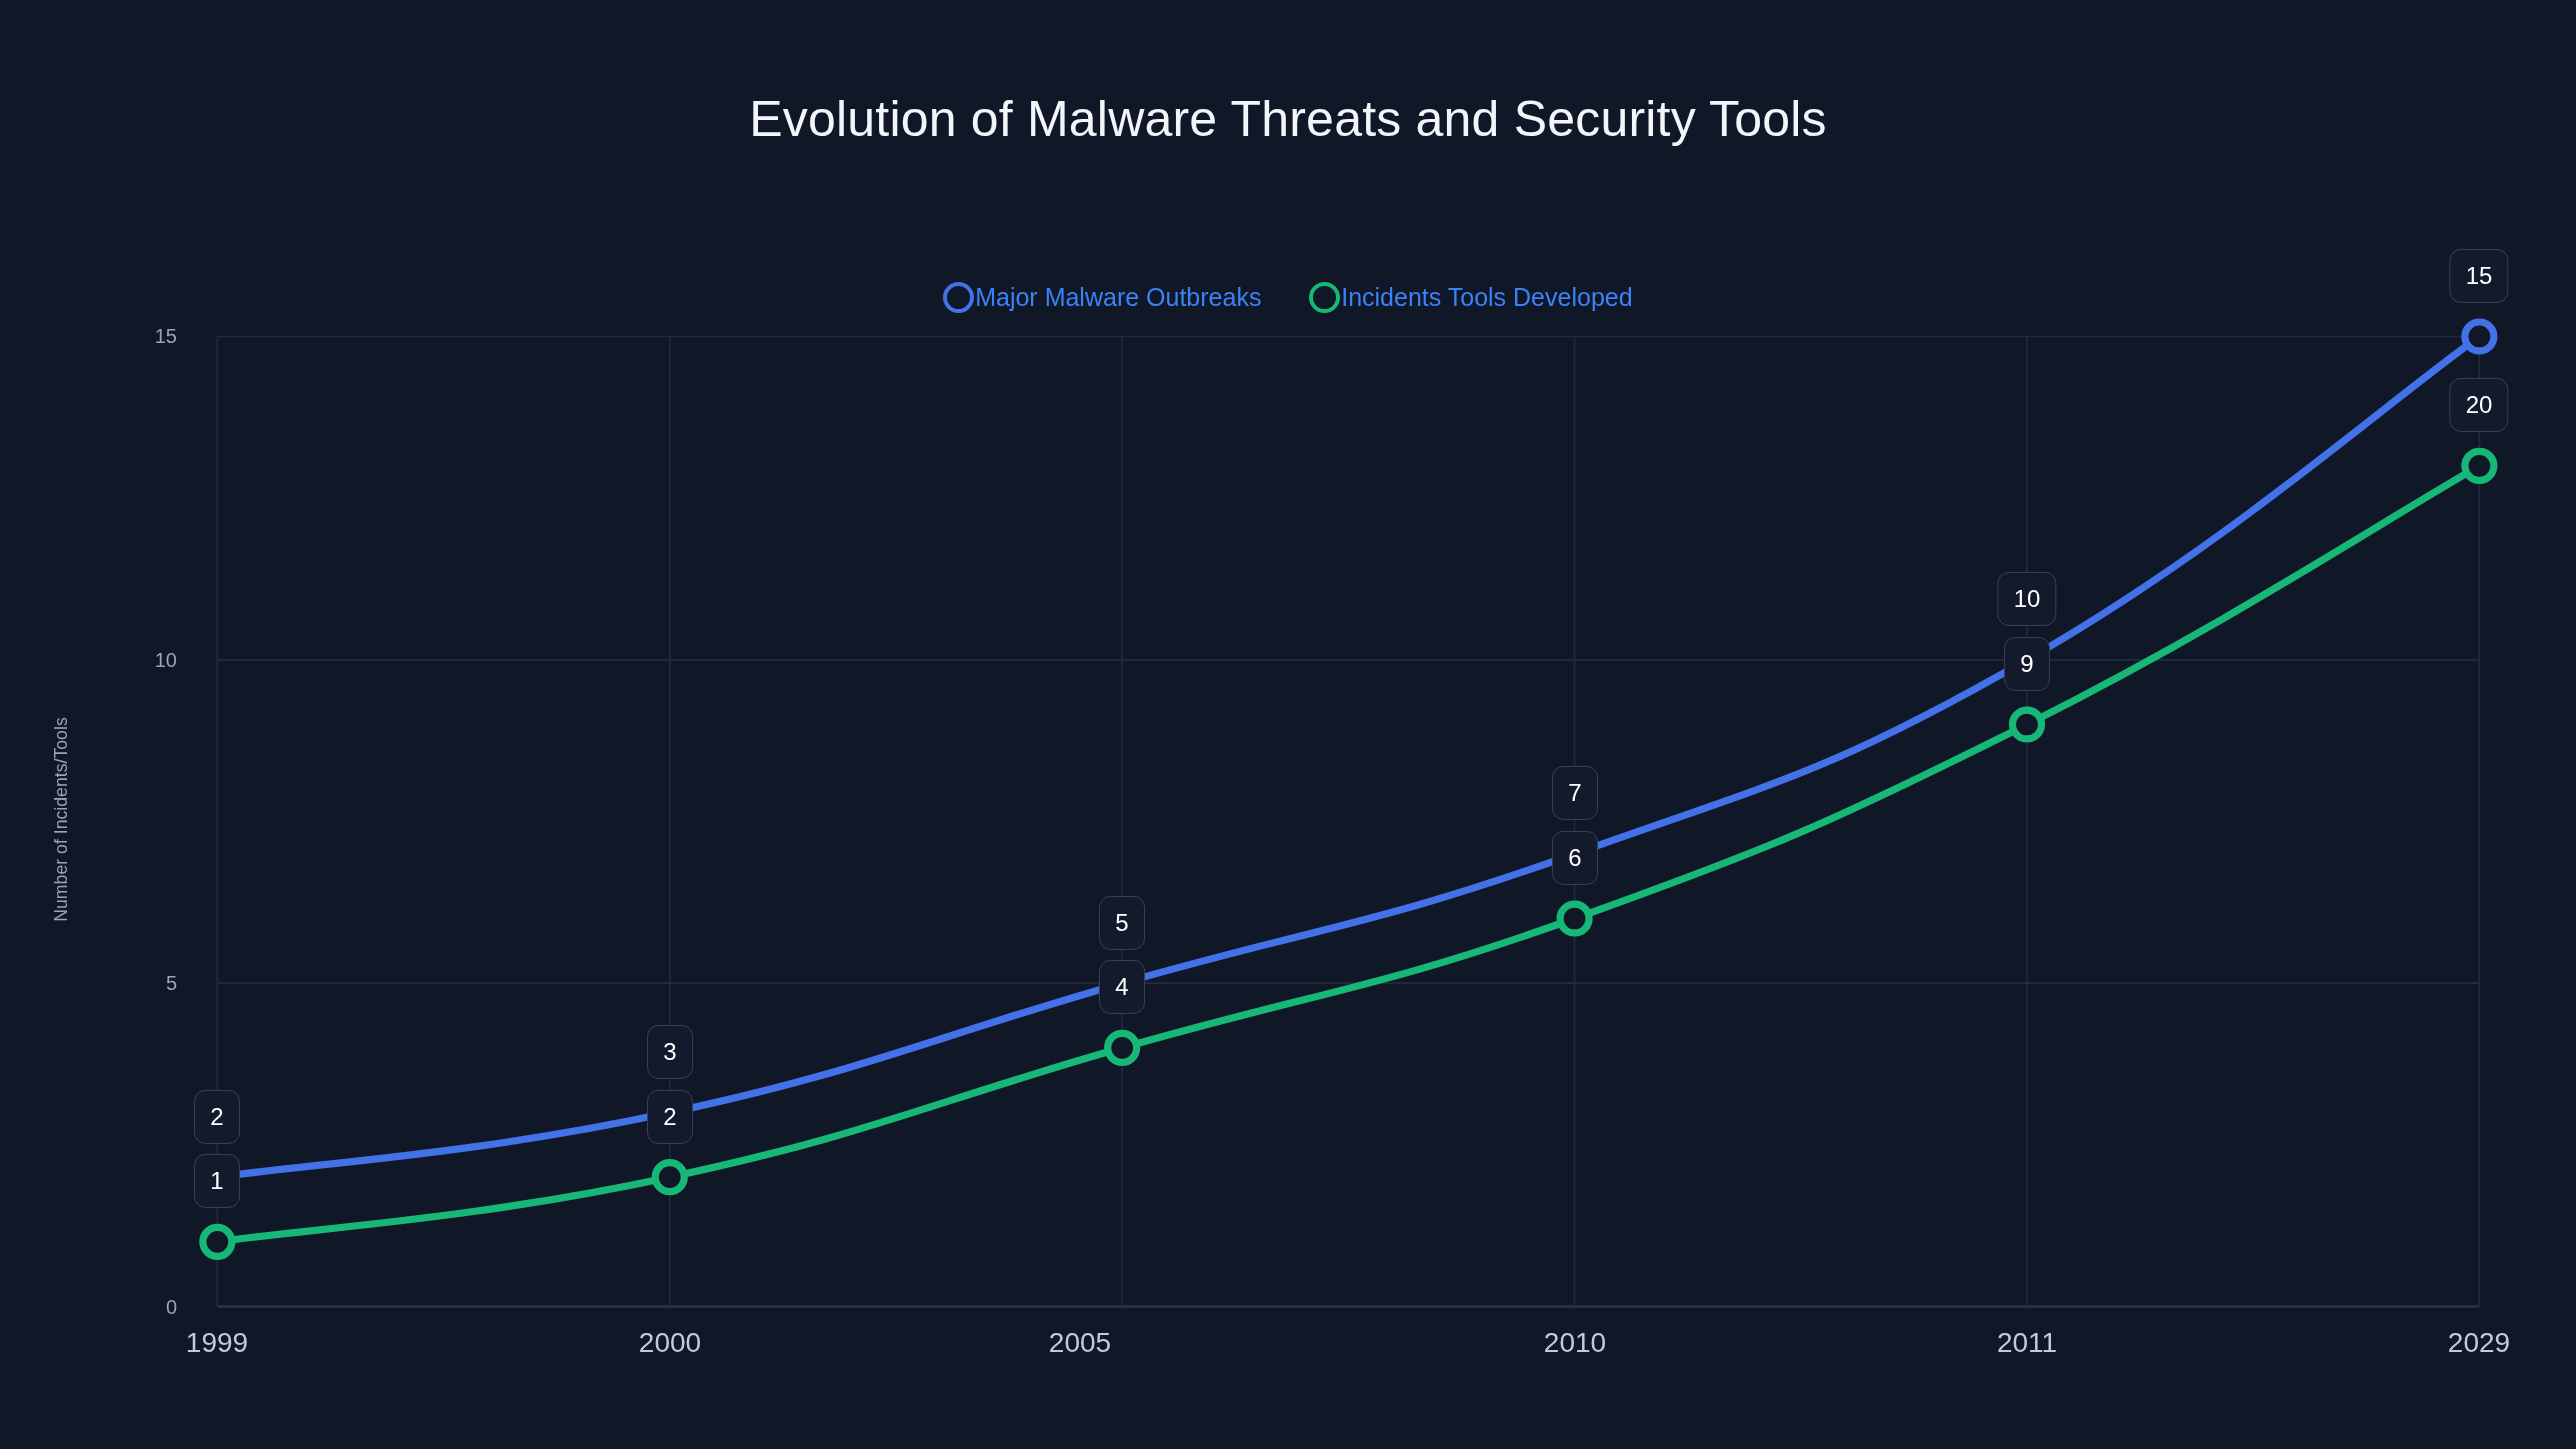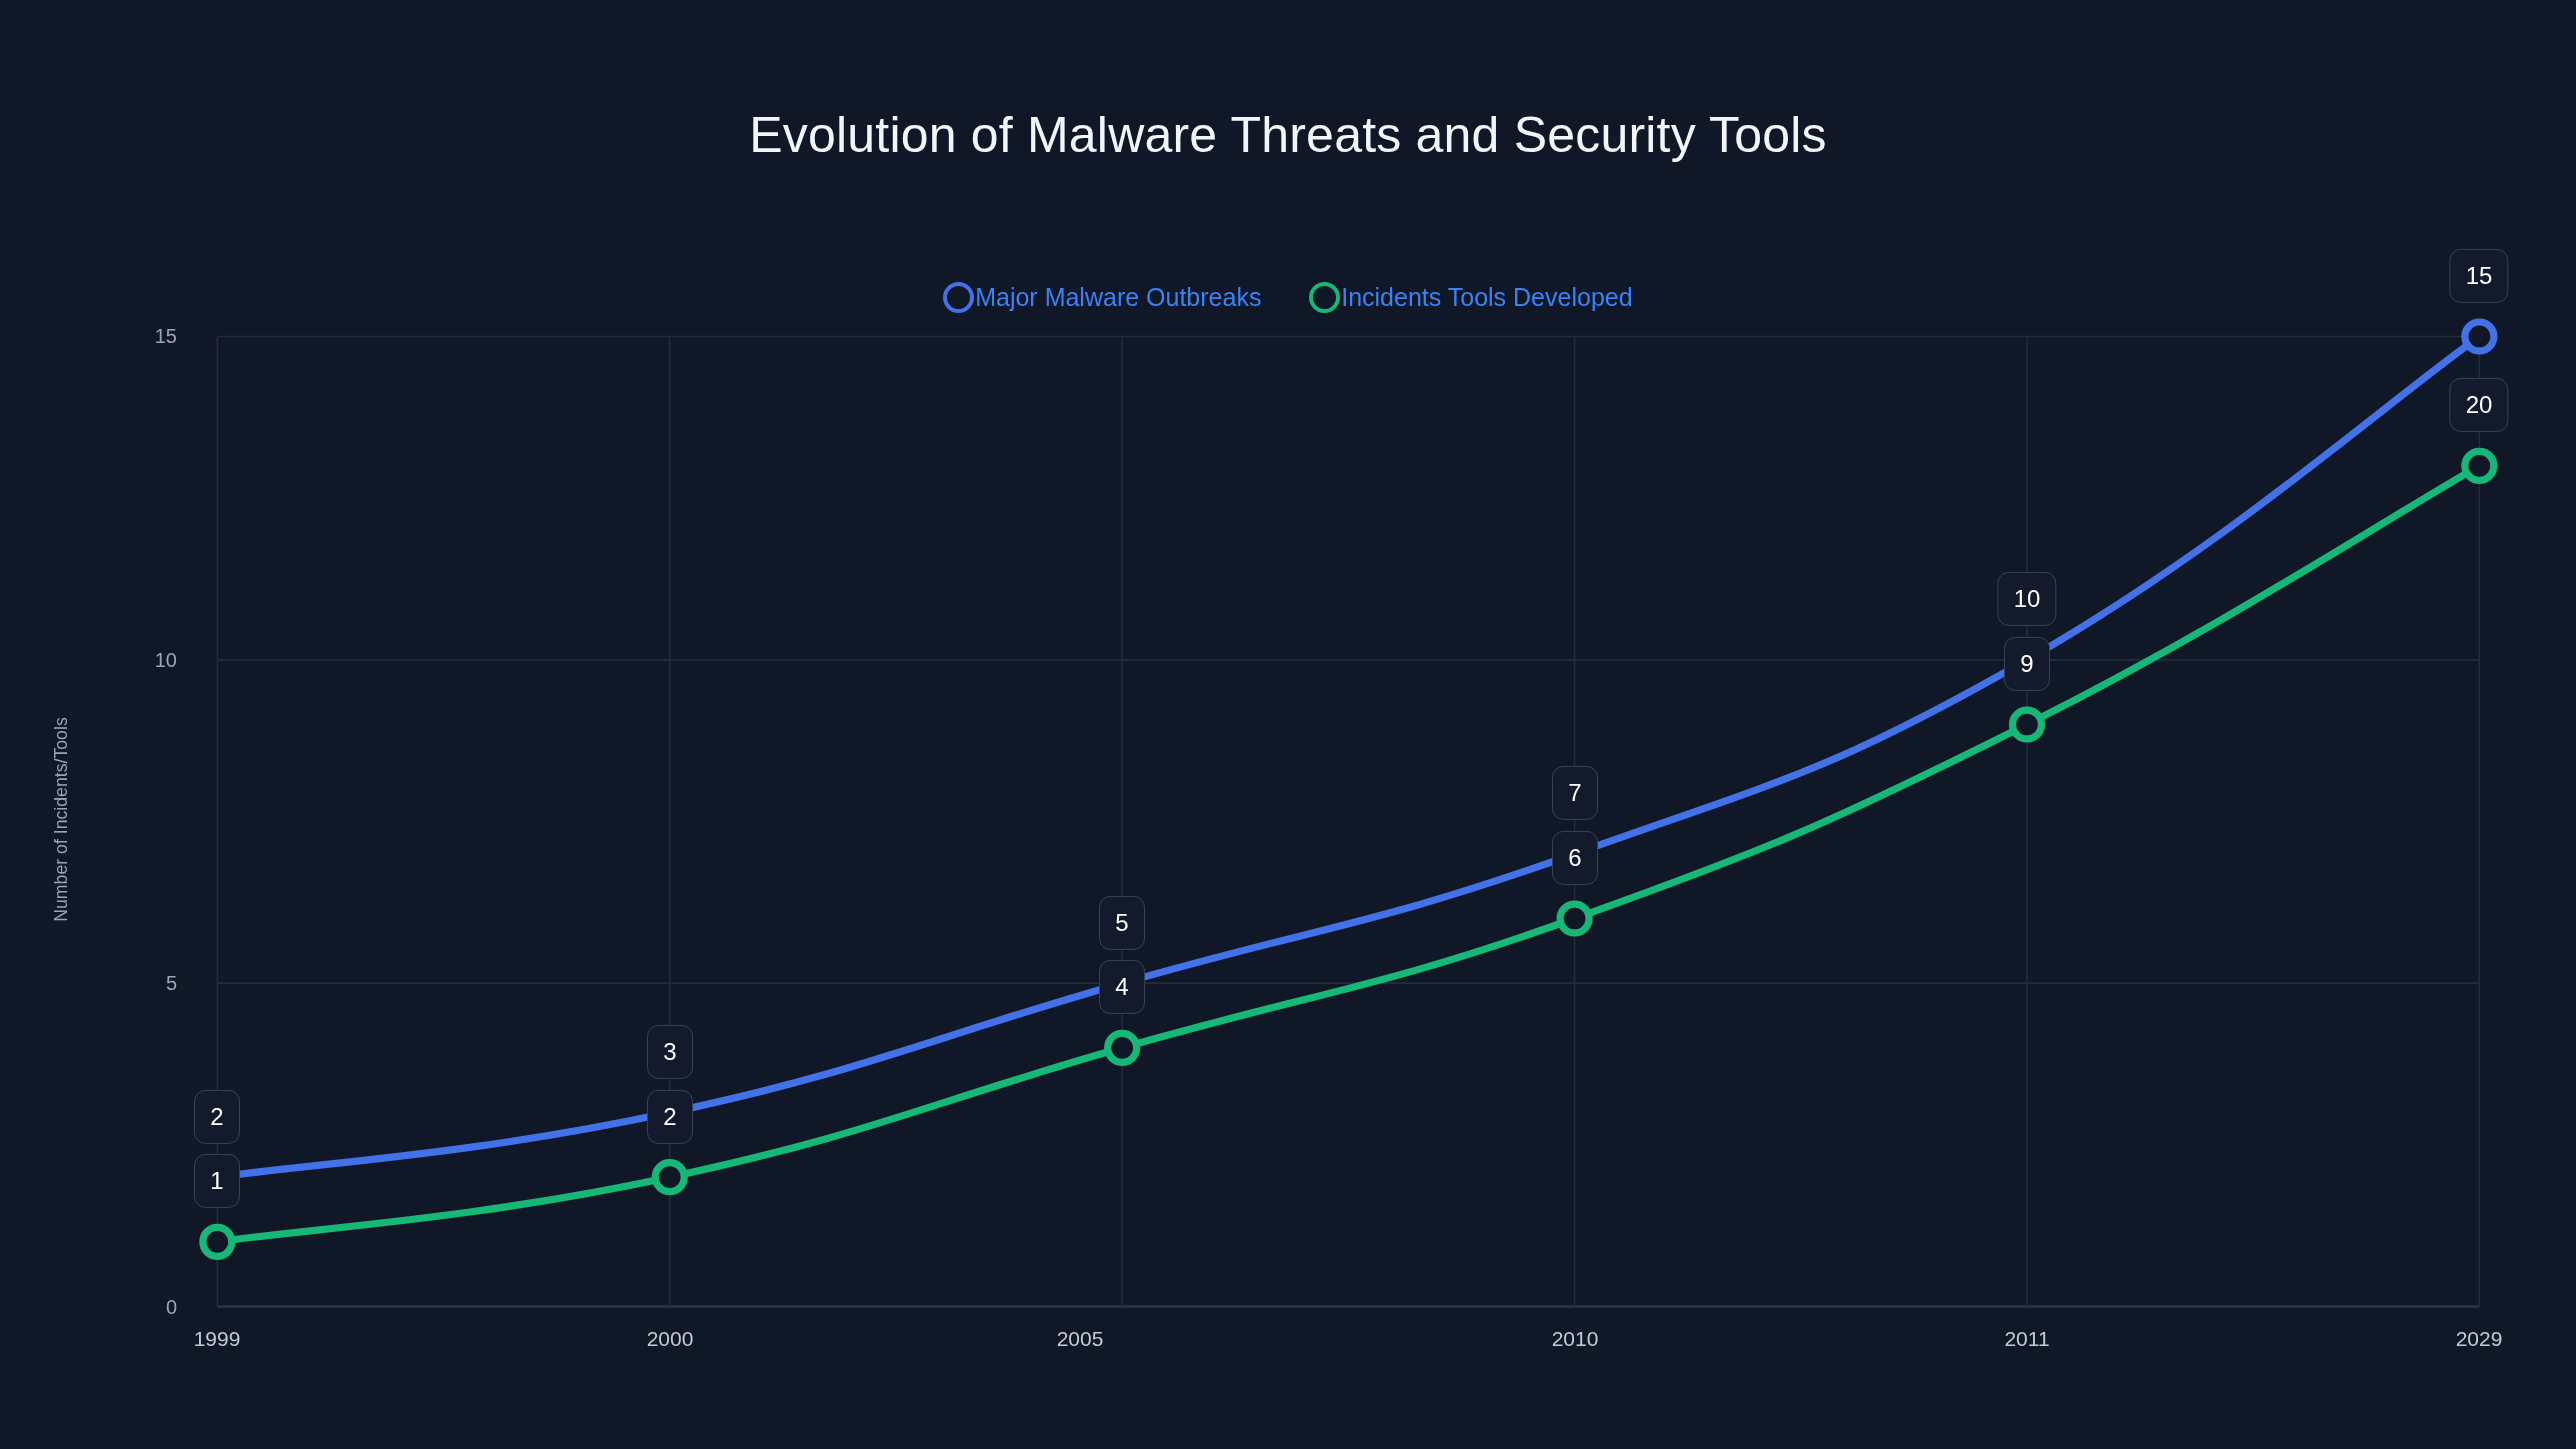--- a/index.html
+++ b/index.html
@@ -17,21 +17,21 @@
   #chart-root {
     position: relative;
     width: 2576px;
     height: 1449px;
     background: #101726;
   }
 
   
   #chart-title {
     position: absolute;
-    top: 106px;
+    top: 90px;
     left: 0;
     width: 2576px;
     text-align: center;
     color: #f2f5fa;
     font-size: 50px;
     font-weight: 400;
     letter-spacing: 0.2px;
     white-space: nowrap;
   }
 
@@ -89,21 +89,21 @@
     font-size: 20px;
     text-align: right;
     width: 72px;
     left: 105px;
     transform: translateY(-50%);
     white-space: nowrap;
   }
   .x-tick-label {
     position: absolute;
     color: #c3cbda;
-    font-size: 21px;
+    font-size: 28px;
     text-align: center;
     width: 177px;
     top: 1327px;
     transform: translateX(-50%);
     white-space: nowrap;
   }
 
   
   #plot-svg {
     position: absolute;

